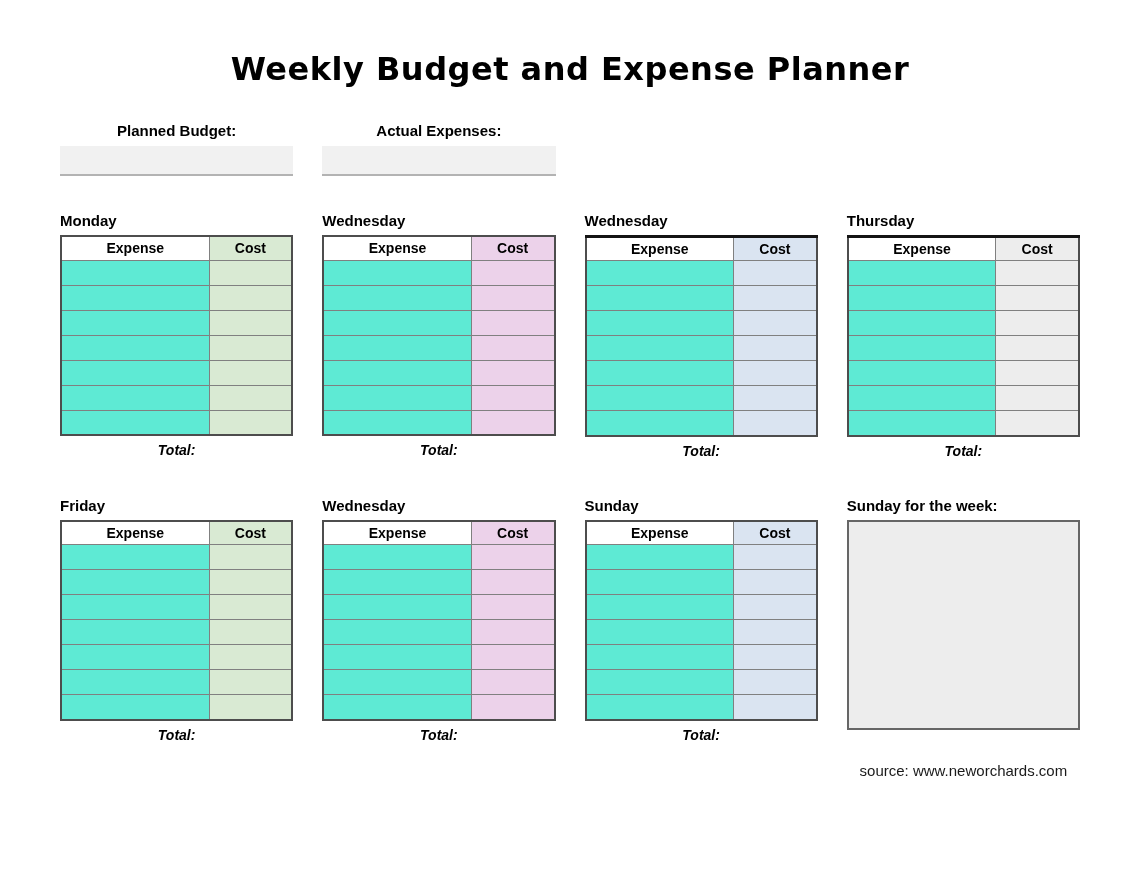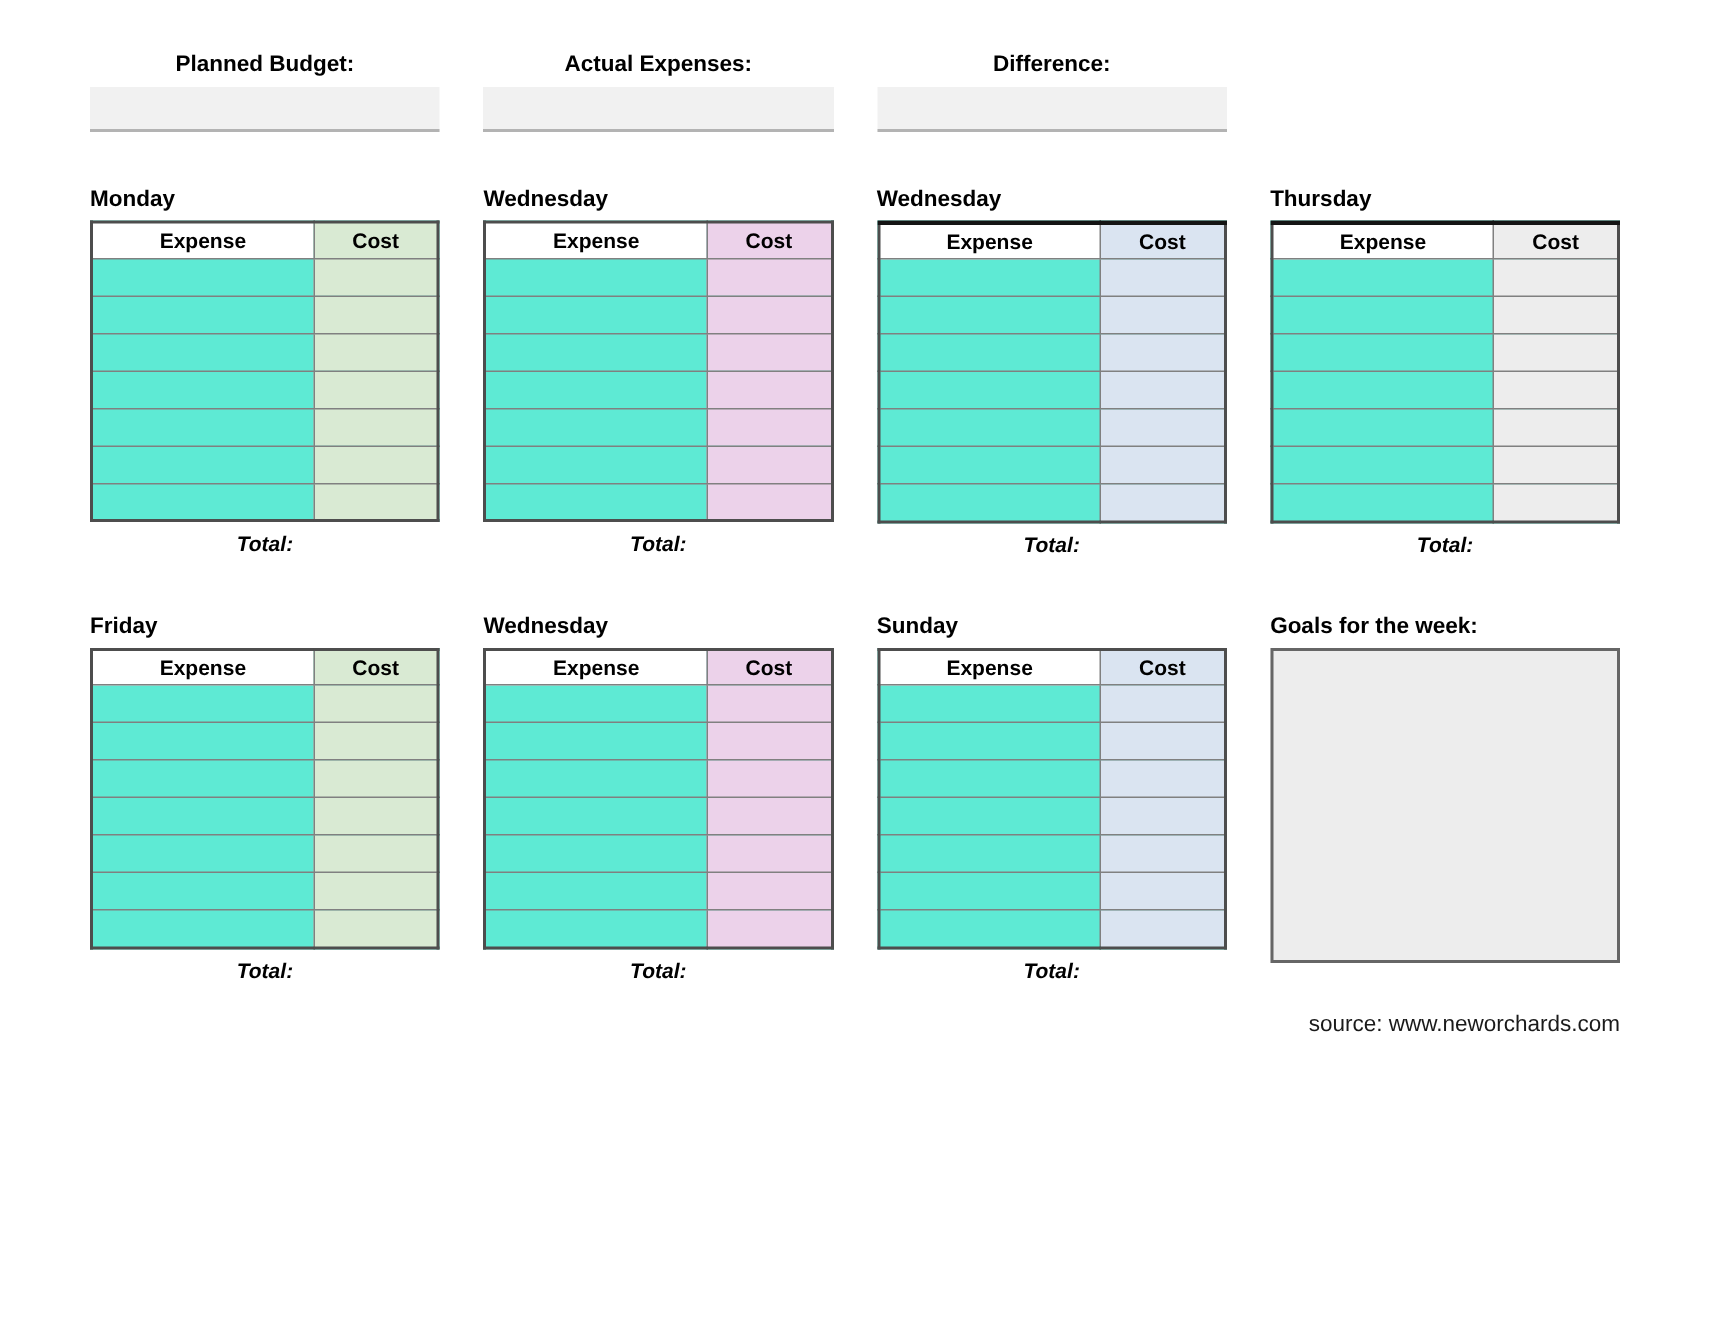--- a/index.html
+++ b/index.html
@@ -84,47 +84,44 @@
 
   .goals-box {
     height: 210px;
     background: #ededed;
     border: 2px solid #666666;
     font-size: 14px;
     padding: 6px 8px;
   }
   .source-text {
     margin-top: 32px;
-    text-align: right;
+    text-align: center;
     font-size: 15px;
     color: #1a1a1a;
   }
 </style>
 </head>
 <body>
 
 <div class="page">
 
+  <h1 class="title">Weekly Budget and Expense Planner</h1>
 
   <div class="fields-grid">
 
   <div class="field-cell">
     <div class="field-label">Planned Budget:</div>
     <div class="field-box"></div>
   </div>
 
   <div class="field-cell">
     <div class="field-label">Actual Expenses:</div>
     <div class="field-box"></div>
   </div>
 
-  <div class="field-cell">
-    <div class="field-label">Difference:</div>
-    <div class="field-box"></div>
-  </div>
 </div>
 
   <div class="days-grid">
 
   <div class="day-cell">
     <div class="day-title">Monday</div>
     <table class="day-table">
       <colgroup>
             <col class="col-expense">
             <col class="col-cost">
@@ -444,19 +441,19 @@
             </tr>
             <tr>
               <td></td>
               <td style="background: rgb(218, 228, 241);"></td>
             </tr>
           </tbody>
     </table>
     <div class="total-label">Total:</div>
   </div>
 <div class="day-cell goals-cell">
-      <div class="day-title">Goals for the week:</div>
+      <div class="day-title">Sunday for the week:</div>
       <div class="goals-box"></div>
       <div class="source-text">source: www.neworchards.com</div>
     </div>
   </div>
 
 </div>
 
 </body></html>

